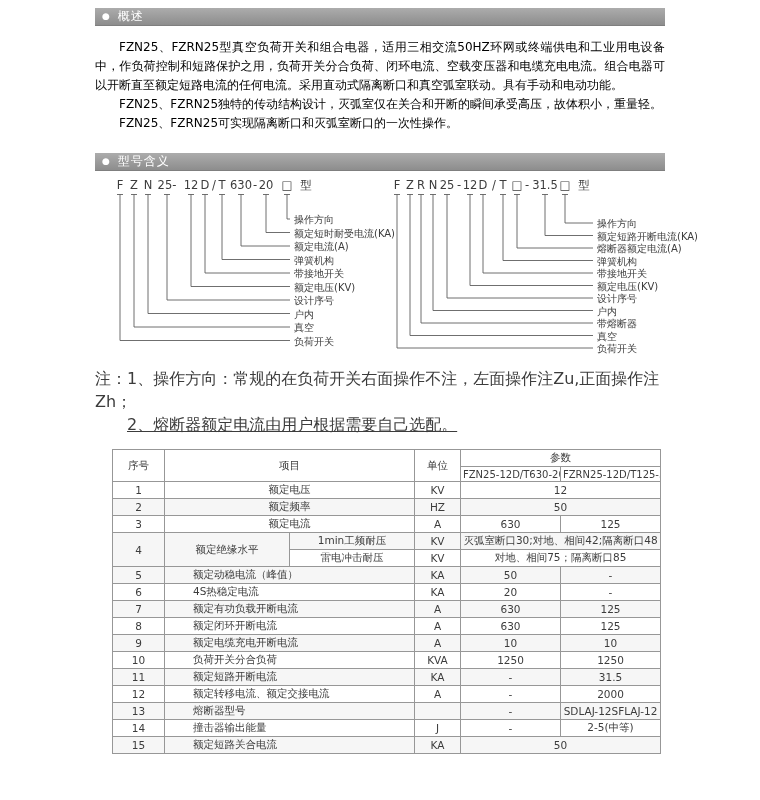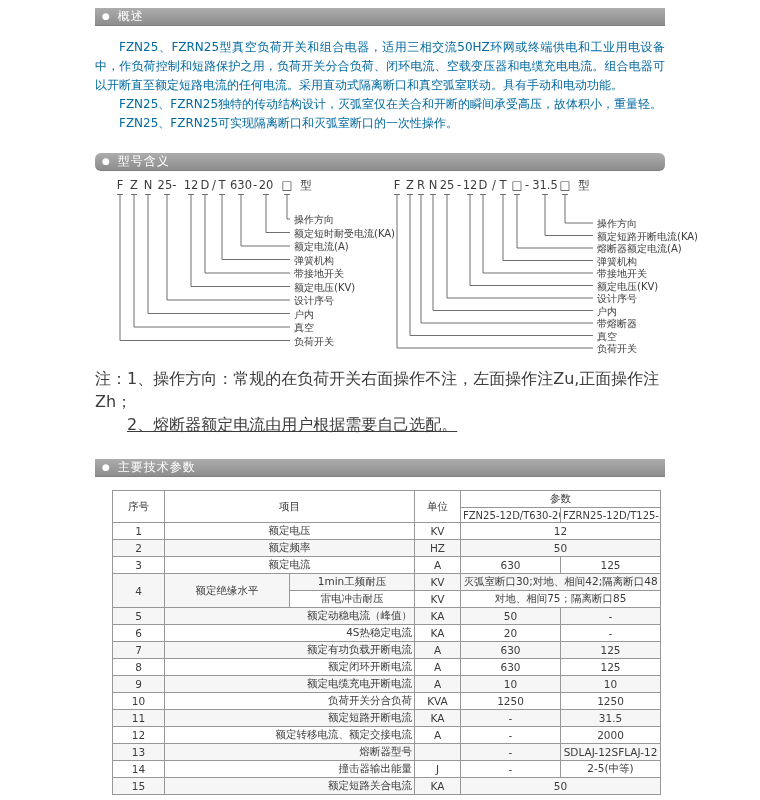--- a/index.html
+++ b/index.html
@@ -14,24 +14,24 @@
     height:17px;line-height:17px;
     background:linear-gradient(180deg,#acacac,#8d8d8d);
     color:#ffffff;font-size:12px;padding-left:7px;letter-spacing:1px;
     border-bottom:1px solid #7f7f7f;
   }
   .section-bar .bullet{font-size:9px;margin-right:7px;vertical-align:1px;}
 
   .overview{margin-top:12px;}
   .overview p{
     margin:0;font-size:12px;line-height:19px;
-    text-indent:2em;text-align:justify;color:#0369a1;
-  }
-
-  .bar-model{margin-top:20px;border-radius:6px;}
+    text-indent:2em;text-align:justify;color:#000000;
+  }
+
+  .bar-model{margin-top:20px;}
   .diagrams{position:relative;height:196px;}
   .diagrams svg{position:absolute;top:8px;height:186px;}
   .tok{font-size:11.5px;fill:#3c3c3c;}
   .lbl{font-size:10px;fill:#3c3c3c;}
   .dln{stroke:#5f5f5f;stroke-width:0.9;fill:none;}
 
   .notes{font-size:16px;line-height:23px;color:#3c3c3c;}
   .note-indent{padding-left:2em;text-decoration:underline;}
 
   .bar-params{margin-top:23px;}
@@ -42,21 +42,21 @@
   }
   col.c-no{width:52px;}col.c-ia{width:125px;}col.c-ib{width:125px;}
   col.c-u{width:46px;}col.c-p1{width:100px;}col.c-p2{width:100px;}
   th,td{
     border:1px solid #979797;text-align:center;vertical-align:middle;
     padding:1px 2px;height:12px;font-weight:normal;
     white-space:nowrap;overflow:hidden;
   }
   thead th{font-size:10.5px;}
   thead .sub th{font-size:10px;}
-  td.l{text-align:right;padding-left:16px;}
+  td.l{text-align:left;padding-left:28px;}
   tbody tr:nth-child(even){background:#f6f6f6;}
 </style>
 </head>
 <body>
 
 <div class="content">
 
   <div class="section-bar">
     <span class="bullet">●</span><span>概述</span>
   </div>
@@ -188,23 +188,20 @@
         <text x="207" y="160.5" class="lbl">真空</text>
         <text x="207" y="173" class="lbl">负荷开关</text>
       </svg>
   </div>
 
   <div class="notes">
     <div><span>注：</span><span>1、操作方向：常规的在负荷开关右面操作不注，左面操作注Zu,正面操作注Zh；</span></div>
     <div class="note-indent"><span>2、熔断器额定电流由用户根据需要自己选配。</span></div>
   </div>
 
-  <div class="section-bar bar-params">
-    <span class="bullet">●</span><span>主要技术参数</span>
-  </div>
 
   <table>
     <colgroup>
       <col class="c-no">
         <col class="c-ia">
         <col class="c-ib">
       <col class="c-u">
         <col class="c-p1">
         <col class="c-p2">
     </colgroup>

